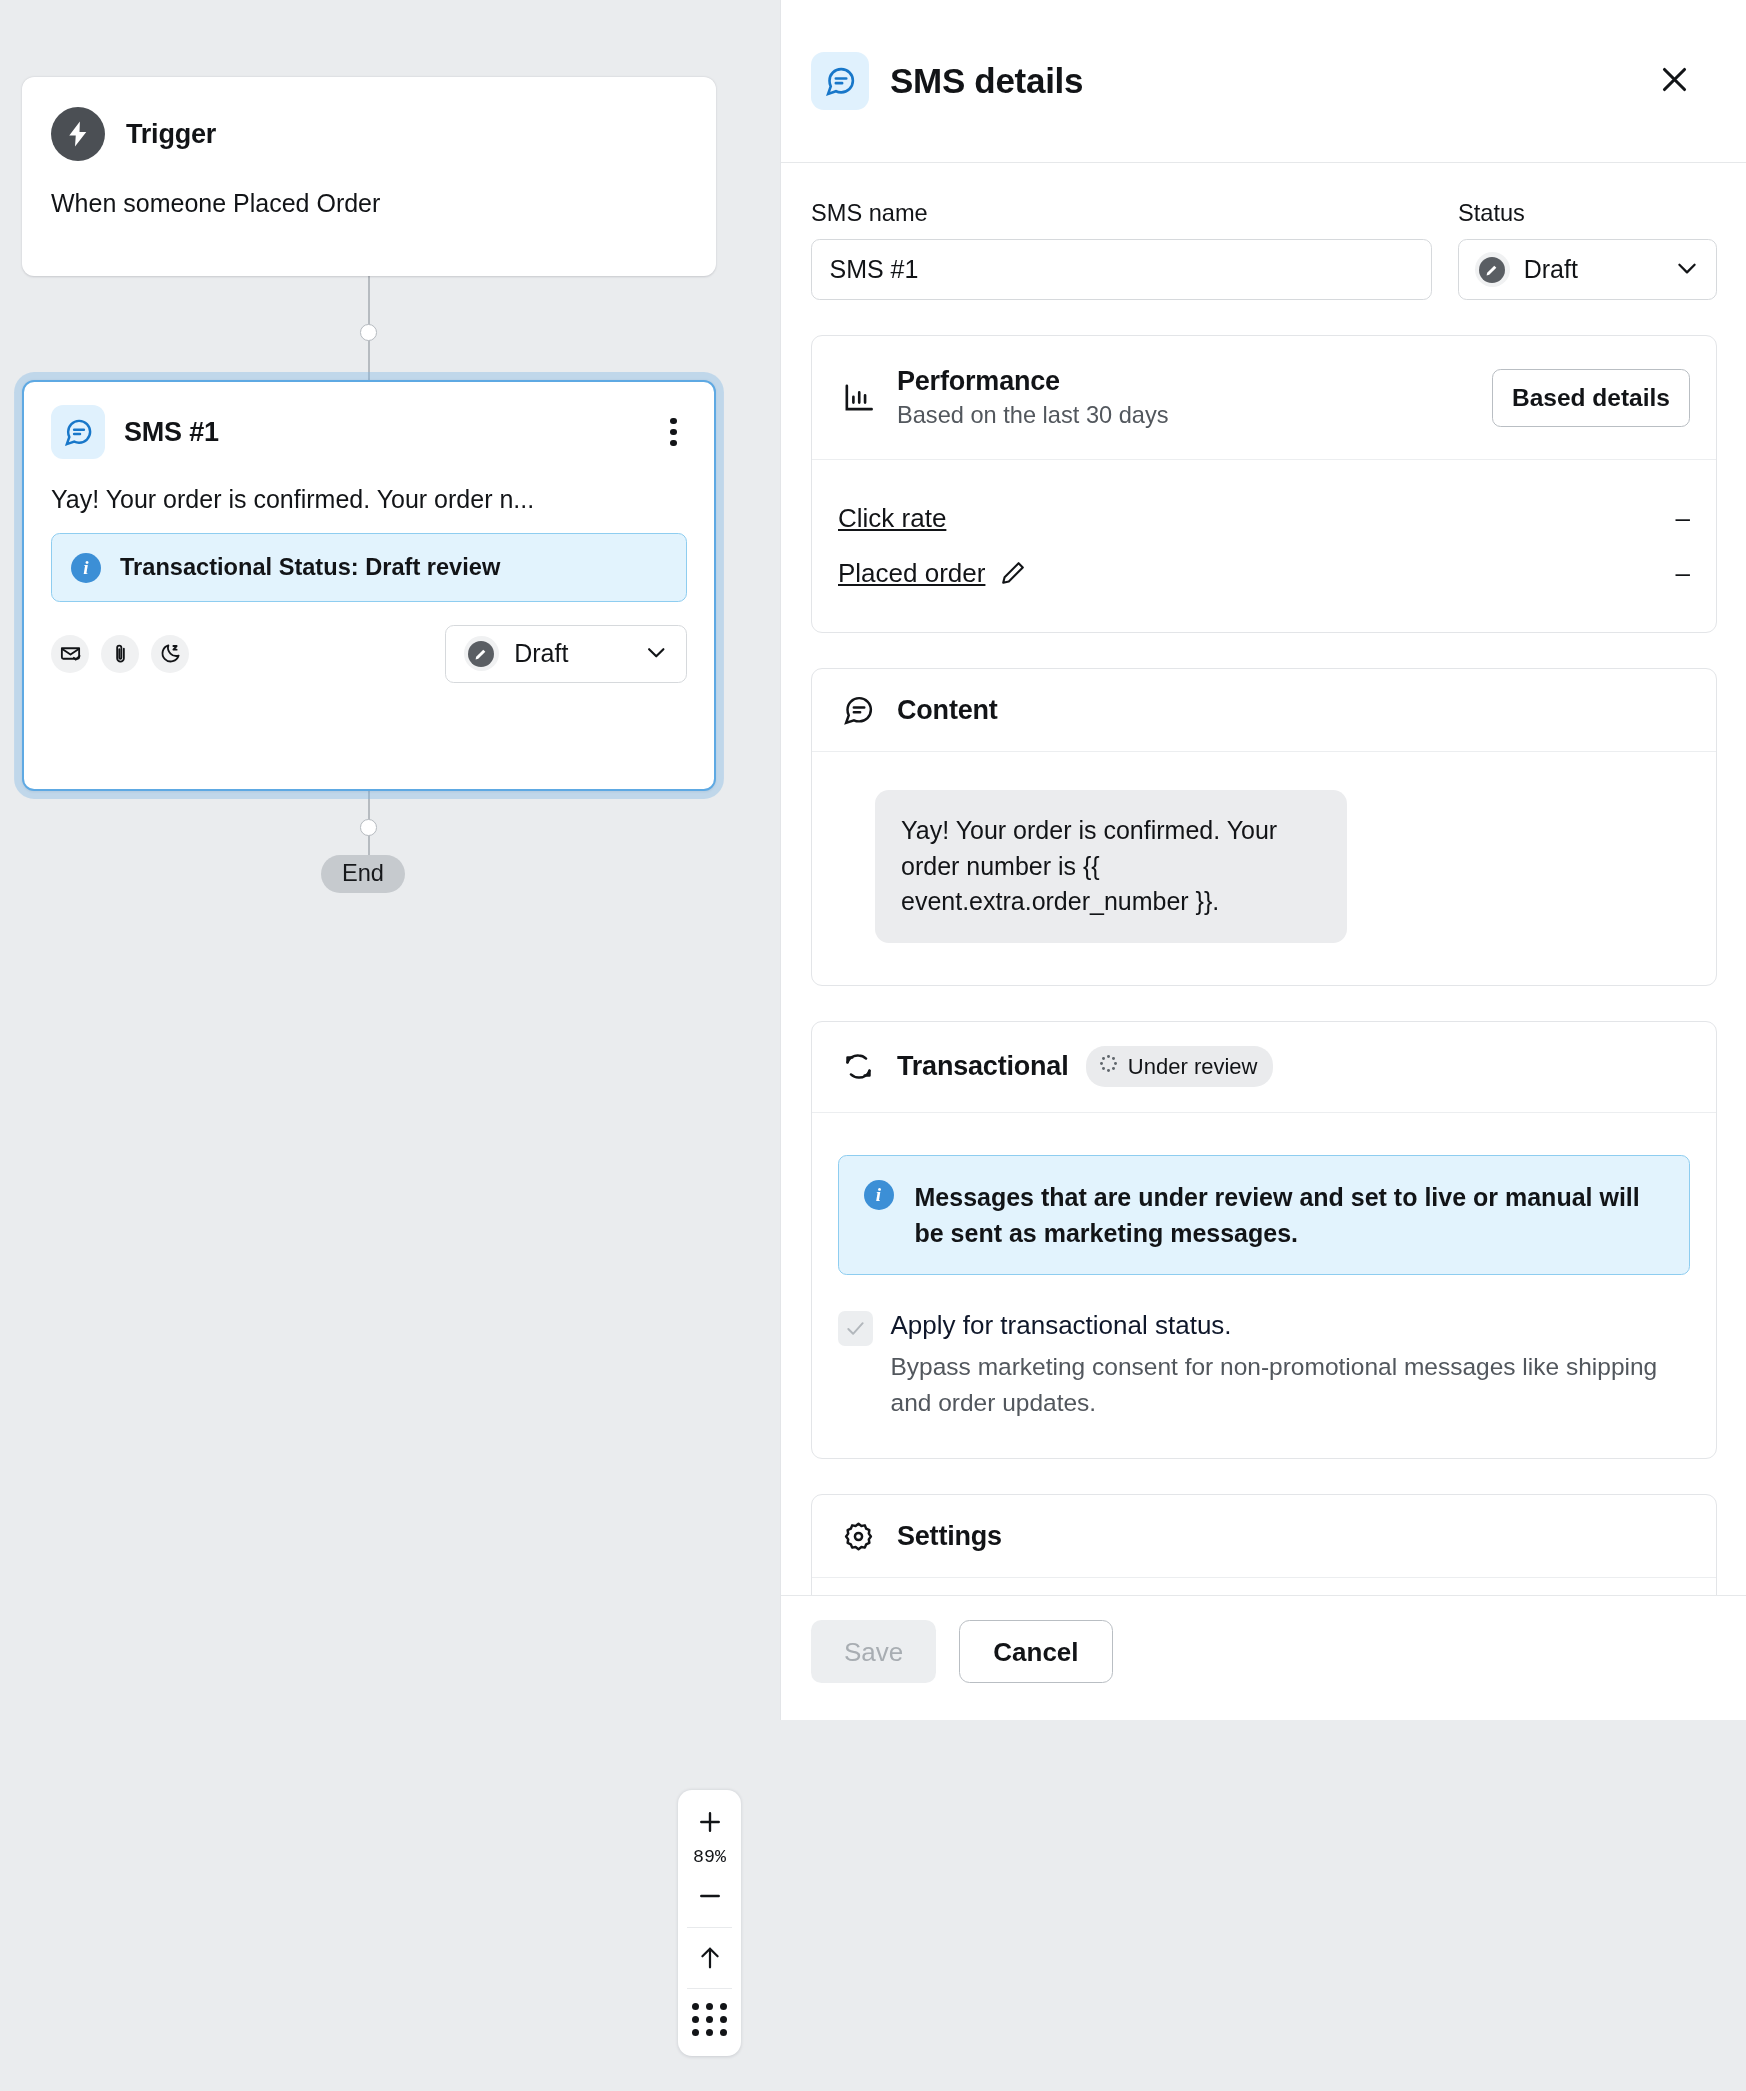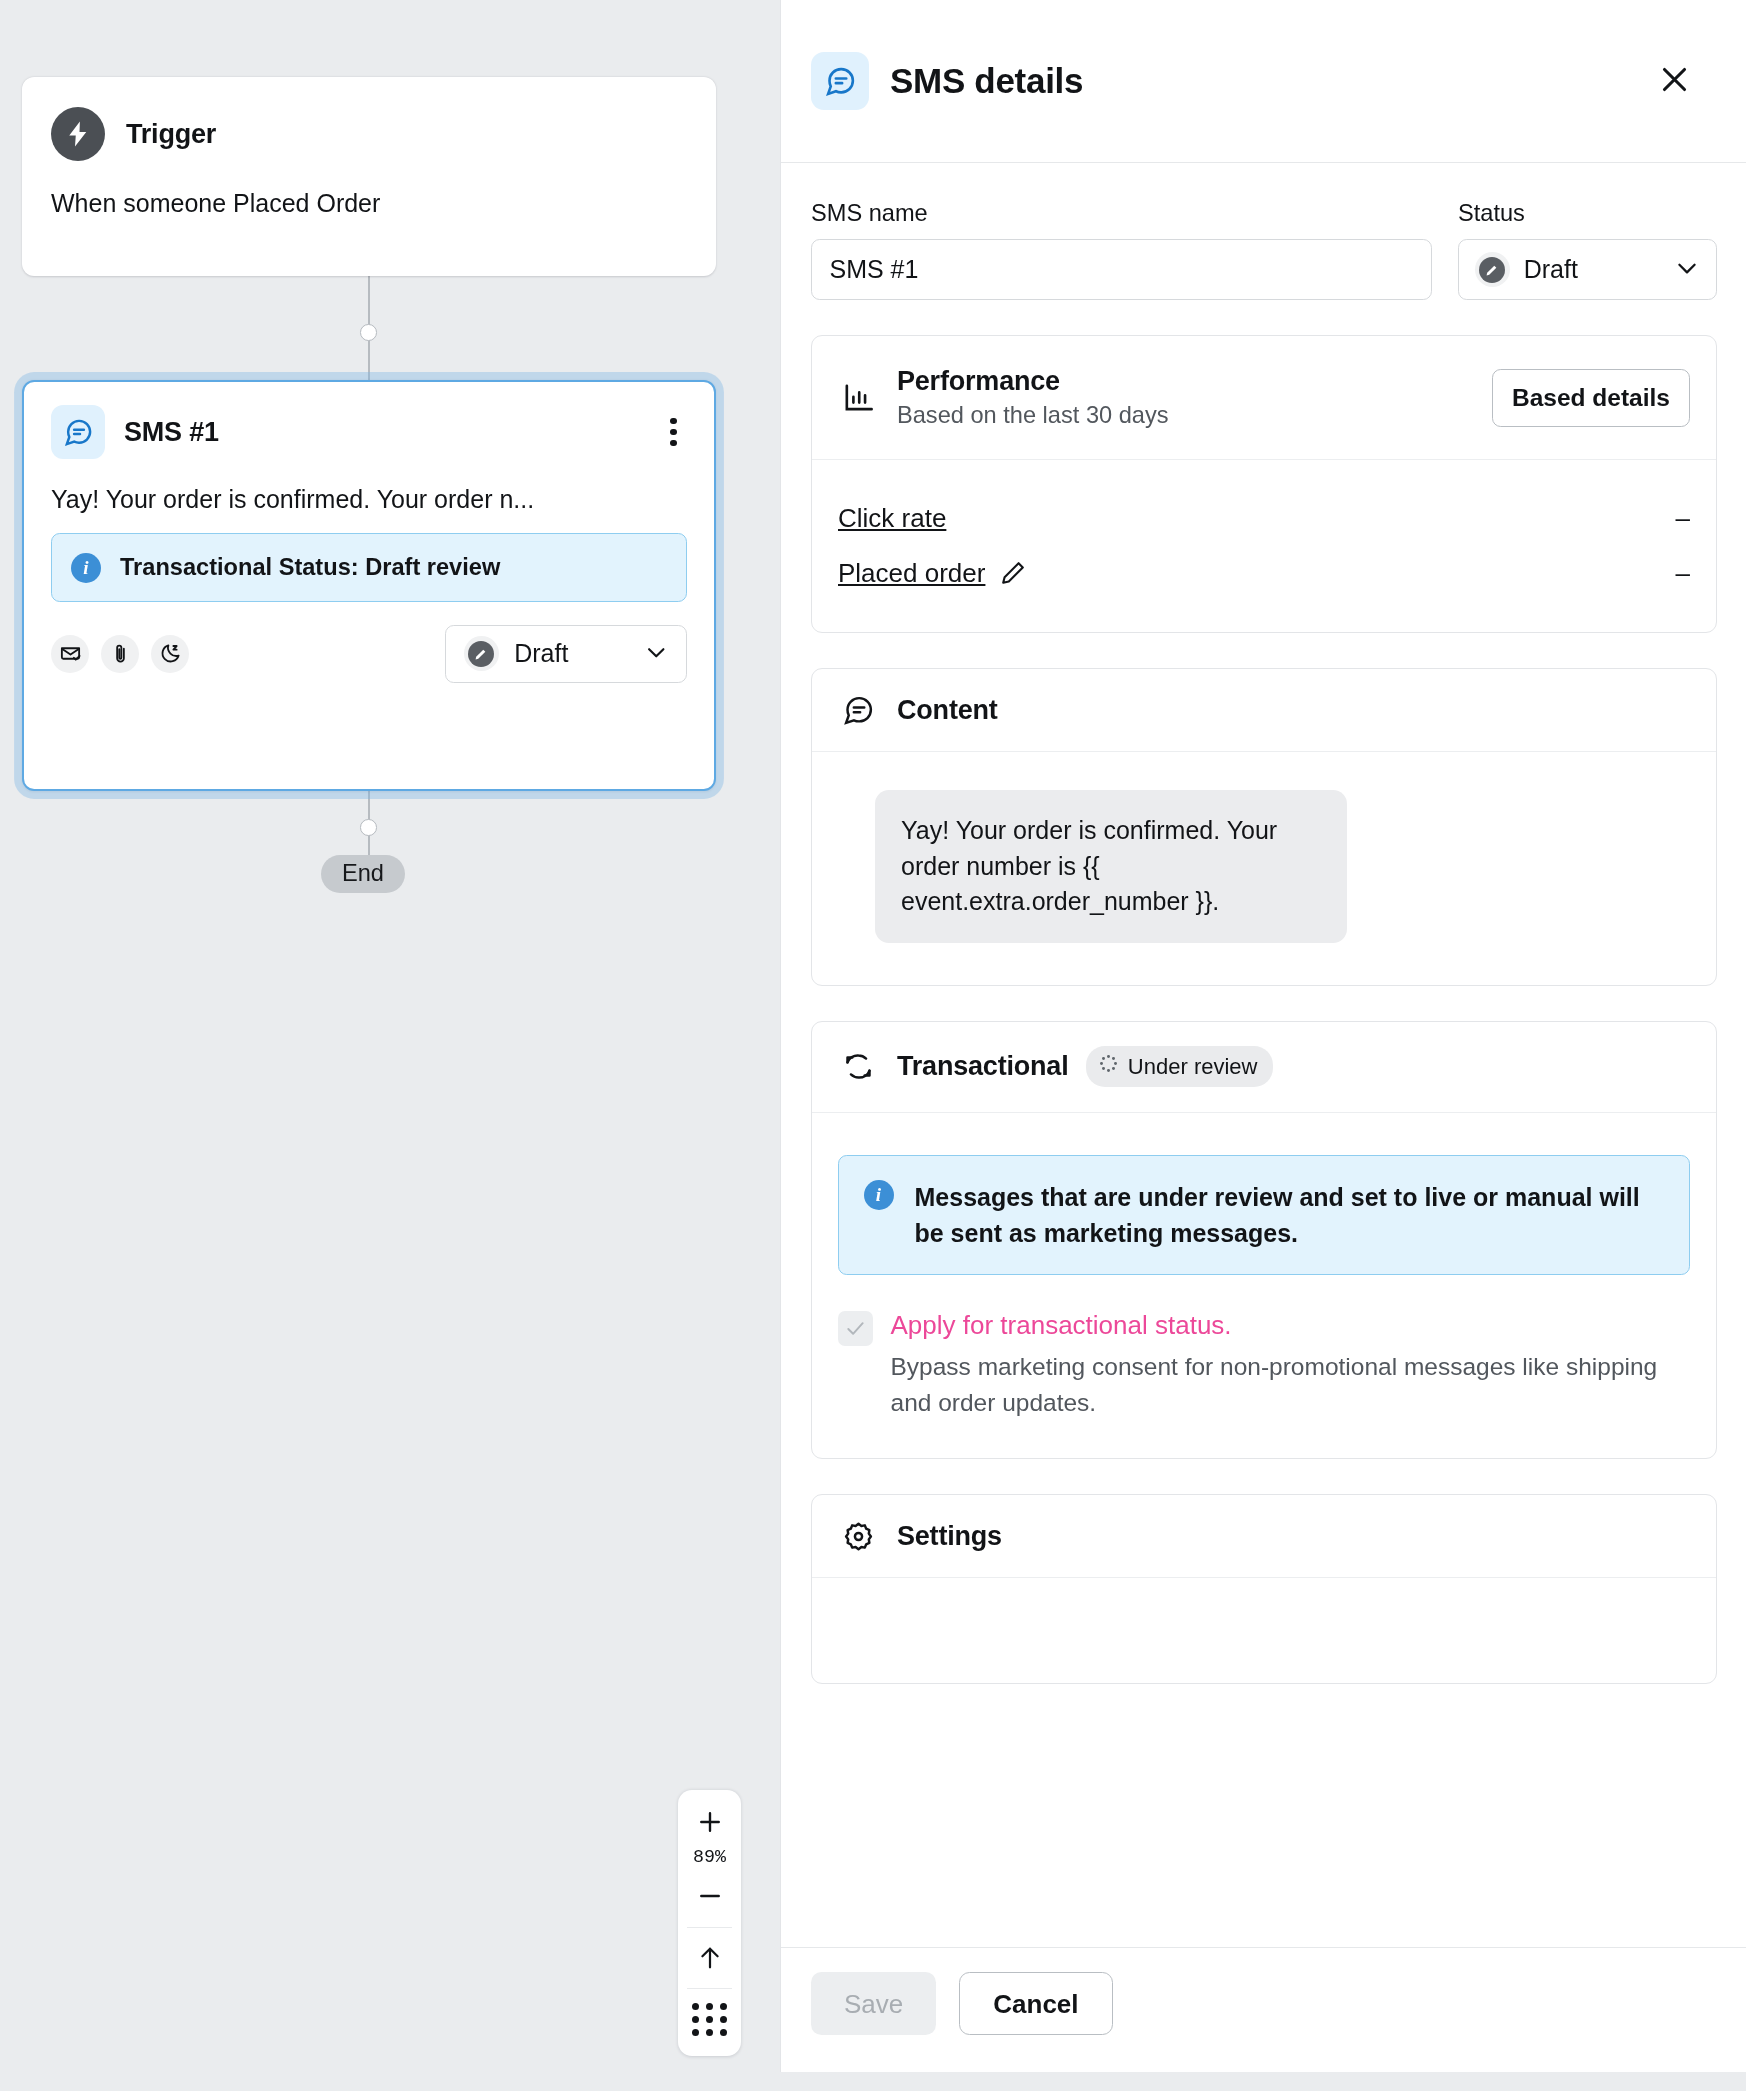--- a/index.html
+++ b/index.html
@@ -118,21 +118,21 @@
   }
   .zoom-btn { width: 63px; height: 47px; display: flex; align-items: center; justify-content: center; cursor: pointer; }
   .zoom-pct { font-size: 18.3px; color: #121417; font-family: "Liberation Mono", monospace; padding: 1.7px 0 5.2px; }
   .zoom-div { width: 45px; height: 0.9px; background: #e8eaec; margin: 7px 0; }
   .dots9 { display: grid; grid-template-columns: repeat(3, 7.9px); gap: 6.1px; }
   .dots9 i { width: 7px; height: 7px; border-radius: 50%; background: #121417; display: block; }
 
   
   .panel {
     position: relative;
-    width: 967px; height: 2072px; background: #ffffff;
+    width: 967px; height: 1720px; background: #ffffff;
     flex: 0 0 967px; border-left: 0.9px solid #e3e5e8;
     display: flex; flex-direction: column;
   }
   .panel-header {
     height: 163px; display: flex; align-items: center;
     padding: 0 47px 0 30px; border-bottom: 0.9px solid #e6e8ea; flex: 0 0 163px;
   }
   .panel-icon-box {
     width: 58px; height: 58px; border-radius: 13px; background: #e0f1fd;
     display: flex; align-items: center; justify-content: center; flex: 0 0 58px;
@@ -196,21 +196,21 @@
     background: #e2f3fd; border: 1.7px solid #8ecdf0; border-radius: 8.7px;
     padding: 23px 24.5px; display: flex; gap: 21px; align-items: flex-start;
   }
   .alert .info-text { font-size: 25px; line-height: 1.44; }
 
   .check-row { display: flex; gap: 17.5px; align-items: flex-start; margin-top: 35px; }
   .checkbox {
     width: 35px; height: 35px; border-radius: 7px; background: #eceef0;
     display: flex; align-items: center; justify-content: center; flex: 0 0 35px; margin-top: 1.7px;
   }
-  .check-main { font-size: 26px; color: #ec4899; }
+  .check-main { font-size: 26px; color: #0f172a; }
   .check-desc { font-size: 24.5px; color: #52575d; line-height: 1.45; margin-top: 8.7px; }
 
   .panel-footer {
     flex: 0 0 auto; border-top: 0.9px solid #e6e8ea;
     padding: 24.5px 30px 37px; display: flex; gap: 23px; background: #fff;
   }
   .btn {
     border-radius: 10.5px; padding: 17.5px 33px; font-size: 26px;
     font-family: "Liberation Sans", sans-serif; cursor: pointer; line-height: 1;
   }

